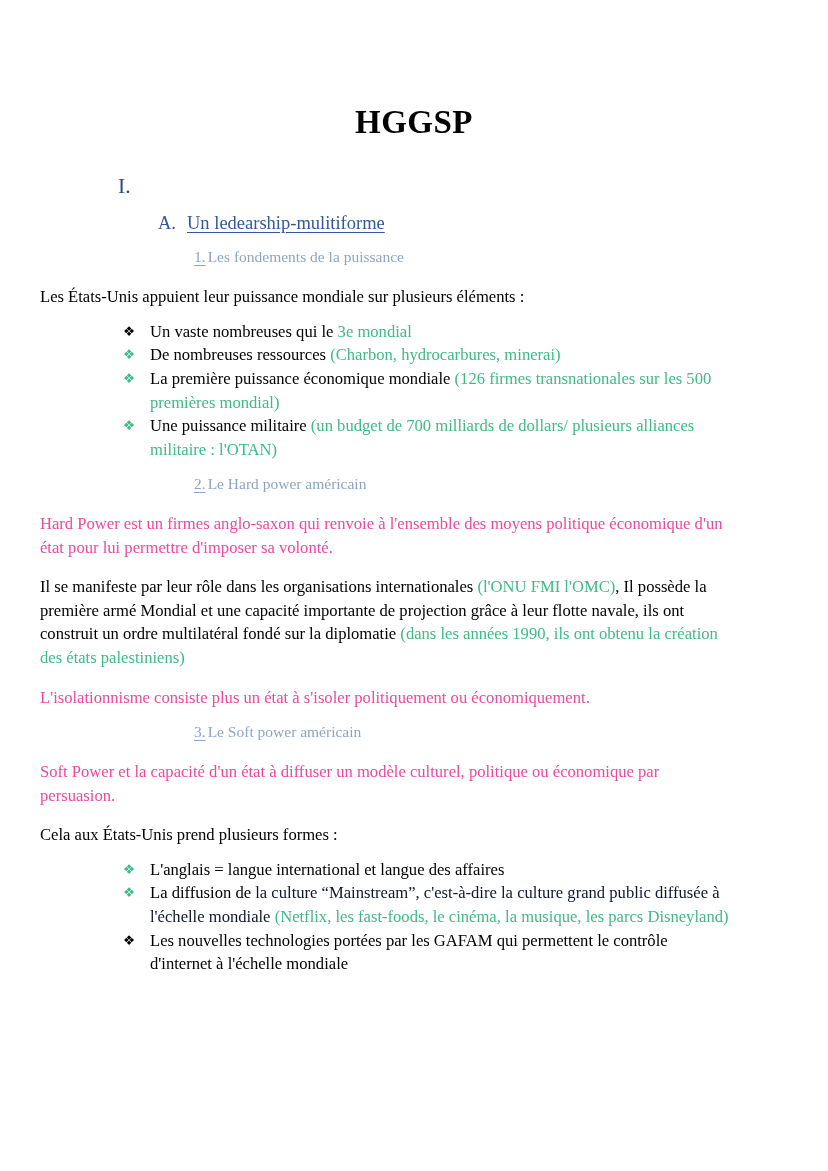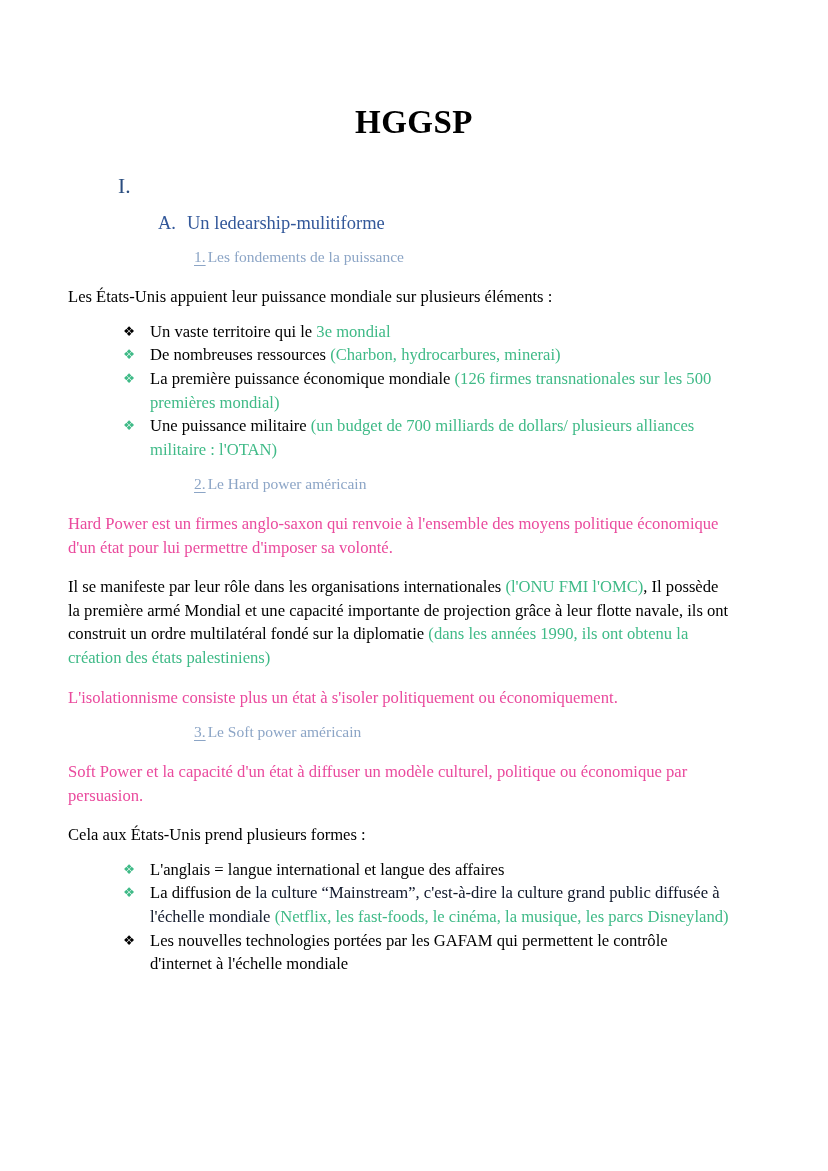--- a/index.html
+++ b/index.html
@@ -59,20 +59,21 @@
     margin-top: 14px;
     padding-left: 158px;
     font-size: 18.5px;
     color: #33589a;
   }
   .h2-num {
     width: 29px;
     flex: none;
   }
   .h2-text {
+    text-decoration: underline;
     text-underline-offset: 3px;
     text-decoration-thickness: 1px;
   }
 
   .h3-row {
     display: flex;
     align-items: baseline;
     margin-top: 14px;
     padding-left: 194px;
     font-size: 15.5px;
@@ -86,21 +87,21 @@
   }
   .h3-text {
     text-underline-offset: 3px;
     text-decoration-thickness: 1px;
     margin-left: 2px;
   }
 
   
   .para {
     margin: 0;
-    padding-left: 68px;
+    padding-left: 40px;
     padding-right: 98px;
     font-size: 16.6px;
     line-height: 1.42;
     text-align: left;
   }
   .sp-before-lg { margin-top: 19px; }
   .sp-before-md { margin-top: 16px; }
 
   
   .blist {
@@ -154,21 +155,21 @@
   <div class="h3-row">
     <span class="h3-num">1.</span>
     <span class="h3-text">Les fondements de la puissance</span>
   </div>
 
   <p class="para sp-before-lg">Les États-Unis appuient leur puissance mondiale sur plusieurs éléments :</p>
 
   <ul class="blist tight">
       <li>
         <span class="bullet black">❖</span>
-        <span class="li-text"><span class="black">Un vaste territoire qui le </span><span class="green">3e mondial</span></span>
+        <span class="li-text"><span class="black">Un vaste nombreuses qui le </span><span class="green">3e mondial</span></span>
       </li>
       <li>
         <span class="bullet green">❖</span>
         <span class="li-text"><span class="black">De nombreuses ressources </span><span class="green">(Charbon, hydrocarbures, minerai)</span></span>
       </li>
       <li>
         <span class="bullet green">❖</span>
         <span class="li-text"><span class="black">La première puissance économique mondiale </span><span class="green">(126 firmes transnationales sur les 500 premières mondial)</span></span>
       </li>
       <li>

